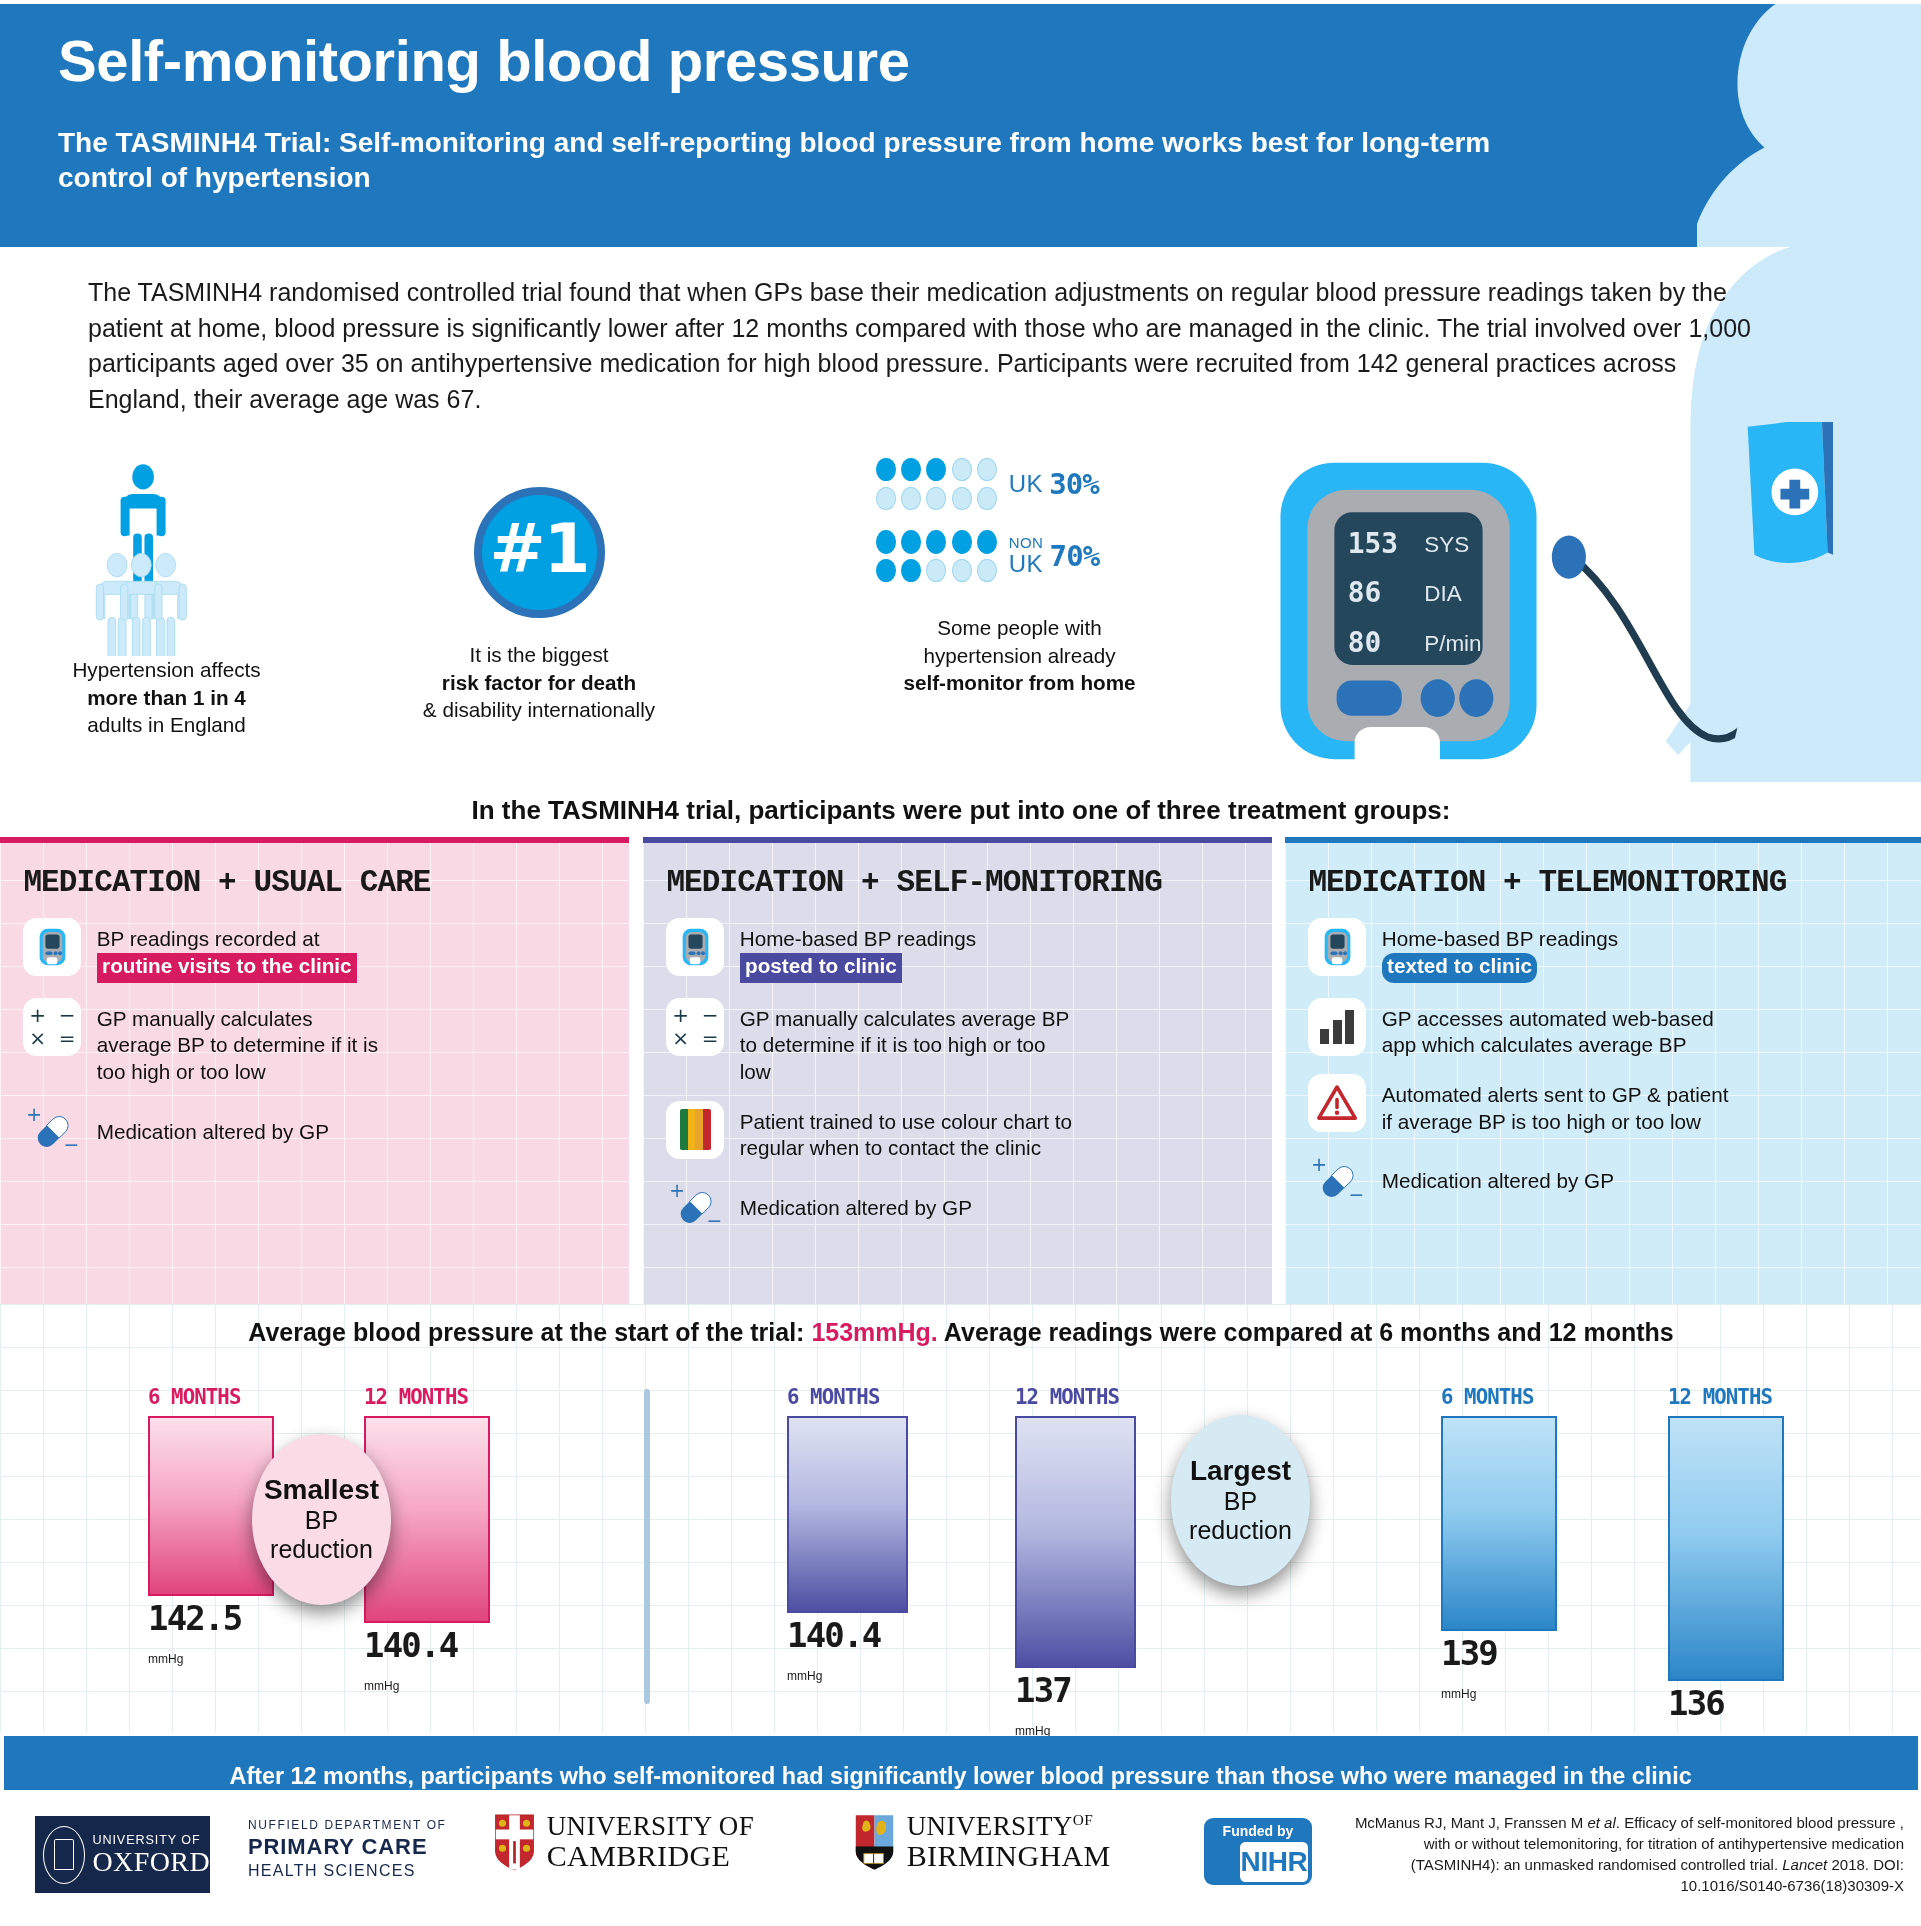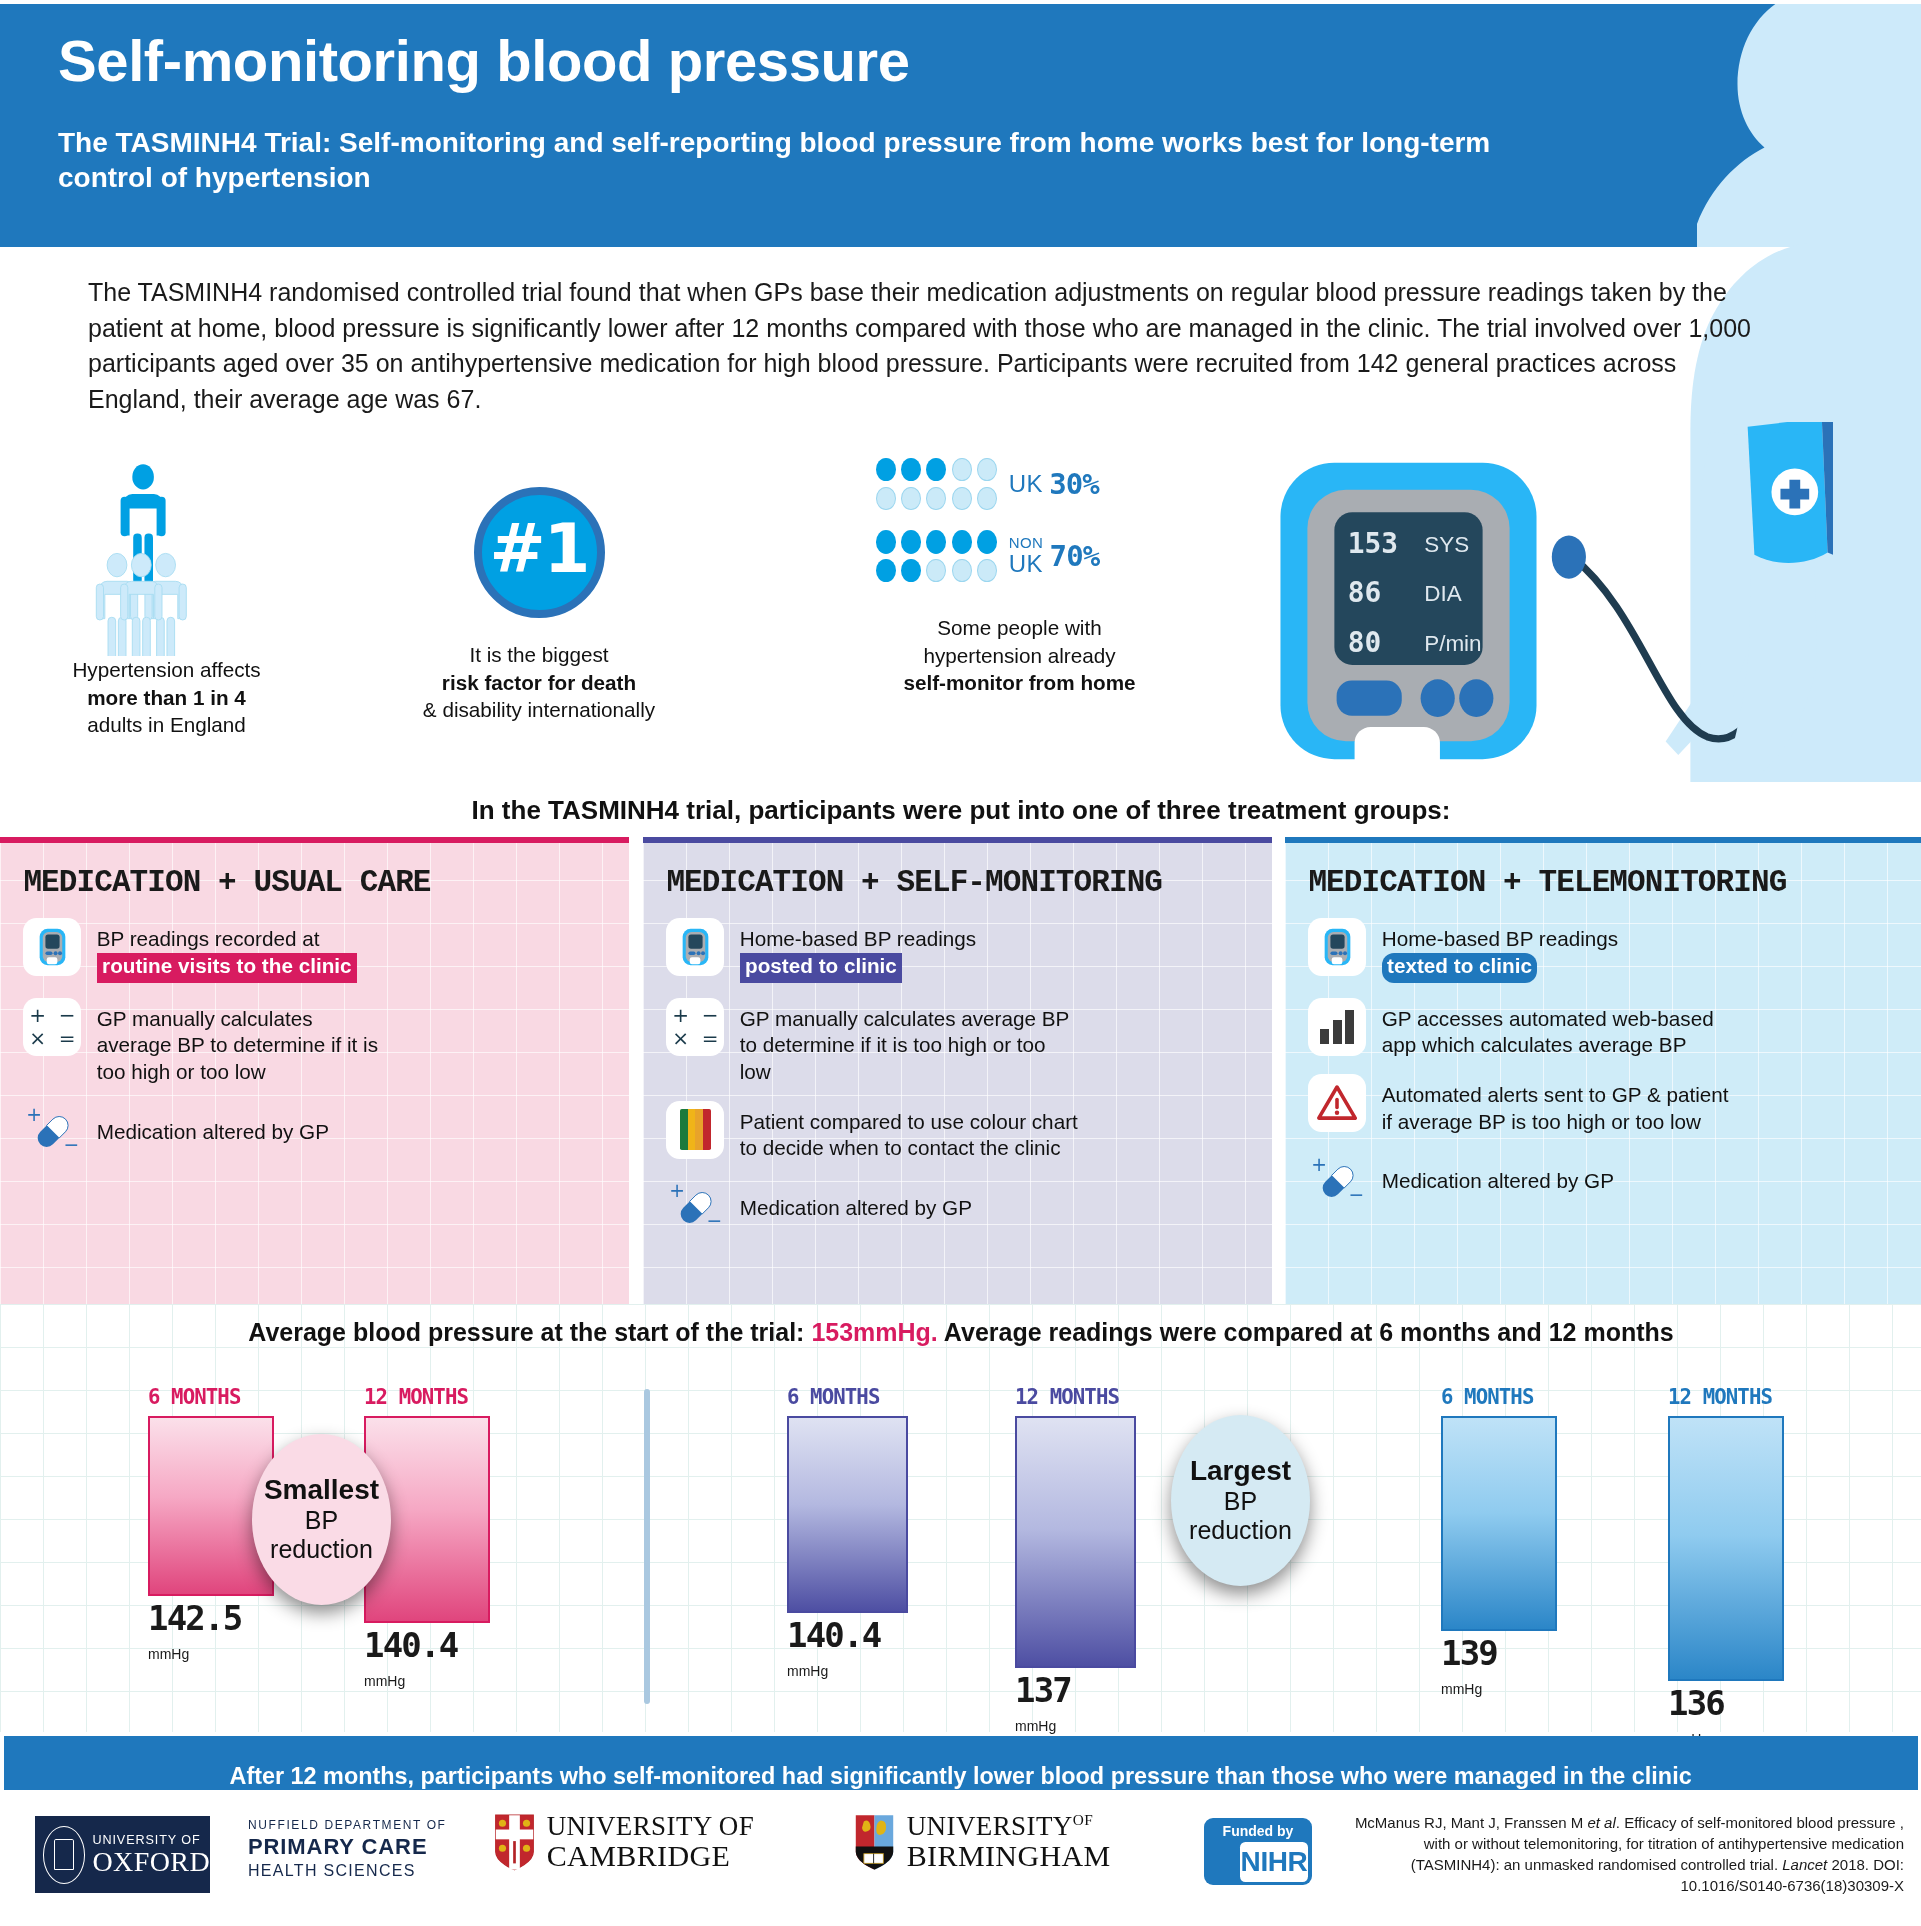--- a/index.html
+++ b/index.html
@@ -161,21 +161,21 @@
   .bar-label {
     font-family:"DejaVu Sans Mono", monospace; font-weight:bold;
     letter-spacing:-0.9px; white-space:nowrap; margin-bottom:7.2px;
   }
   .bar-label .big { font-size:20.7px; }
   .bar-rect { width:100%; border:2.2px solid; }
   .bar-value {
     font-family:"DejaVu Sans Mono", monospace; font-weight:bold;
     font-size:34px; letter-spacing:-1.8px; color:#1a1a1a; margin-top:4.5px; line-height:1;
   }
-  .bar-unitlbl { font-size:14px; color:#1a1a1a; margin-top:11px; }
+  .bar-unitlbl { font-size:12px; color:#1a1a1a; margin-top:17px; }
 
   .badge {
     position:absolute; border-radius:50%;
     display:flex; flex-direction:column; align-items:center; justify-content:center;
     text-align:center; box-shadow:0 8px 18px rgba(0,0,0,0.45);
   }
   .badge .b1 { font-size:28px; font-weight:bold; color:#111; line-height:1.12; }
   .badge .b2 { font-size:25px; color:#111; line-height:1.18; }
 
   
@@ -478,21 +478,21 @@
 
       <div class="prow">
         <div class="picon">
           <div class="colorchart">
             <i style="background:#1d7a3c"></i>
             <i style="background:#f0b418"></i>
             <i style="background:#e8a32a"></i>
             <i style="background:#c1272d"></i>
           </div>
         </div>
-        <div class="ptext" style="max-width:342px;">Patient compared to use colour chart to decide when to contact the clinic</div>
+        <div class="ptext" style="max-width:342px;">Patient trained to use colour chart to regular when to contact the clinic</div>
       </div>
 
       <div class="prow" style="margin-top:4.5px;">
         <div class="picon nobg">
           <svg viewBox="0 0 120 110" width="54" height="49">
             <text x="2" y="36" font-size="42" fill="#2b72b8" font-family="DejaVu Sans, sans-serif">+</text>
             <g transform="rotate(-45 62 60)">
               <rect x="22" y="40" width="80" height="40" rx="20" fill="#2b72b8"></rect>
               <path d="M62 40 h20 a20 20 0 0 1 20 20 a20 20 0 0 1 -20 20 h-20 z" fill="#ffffff" stroke="#2b72b8" stroke-width="2"></path>
             </g>

